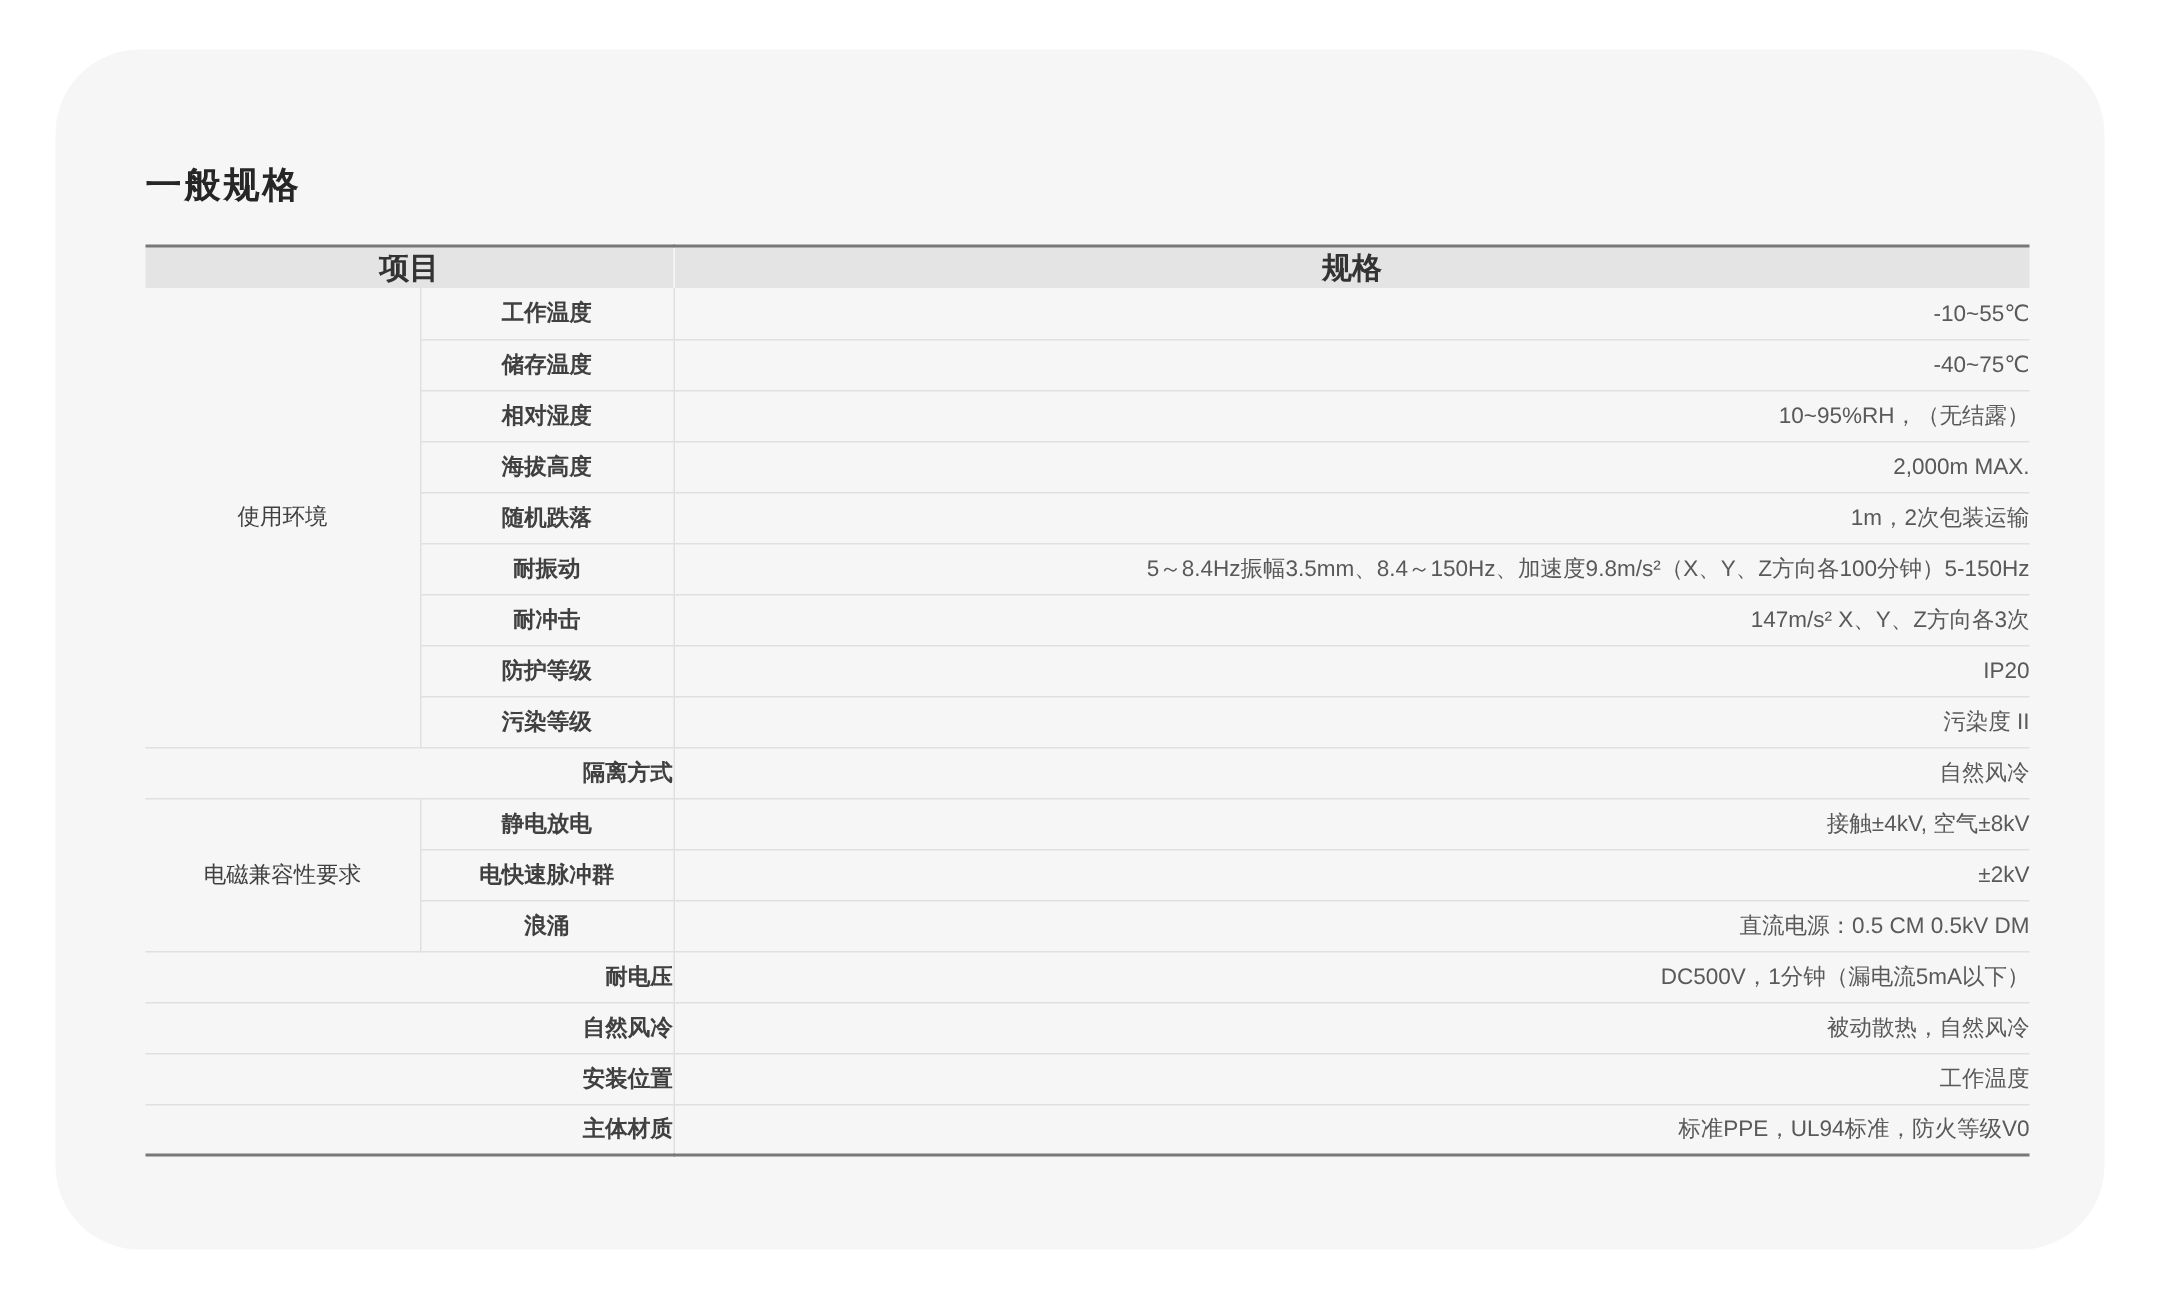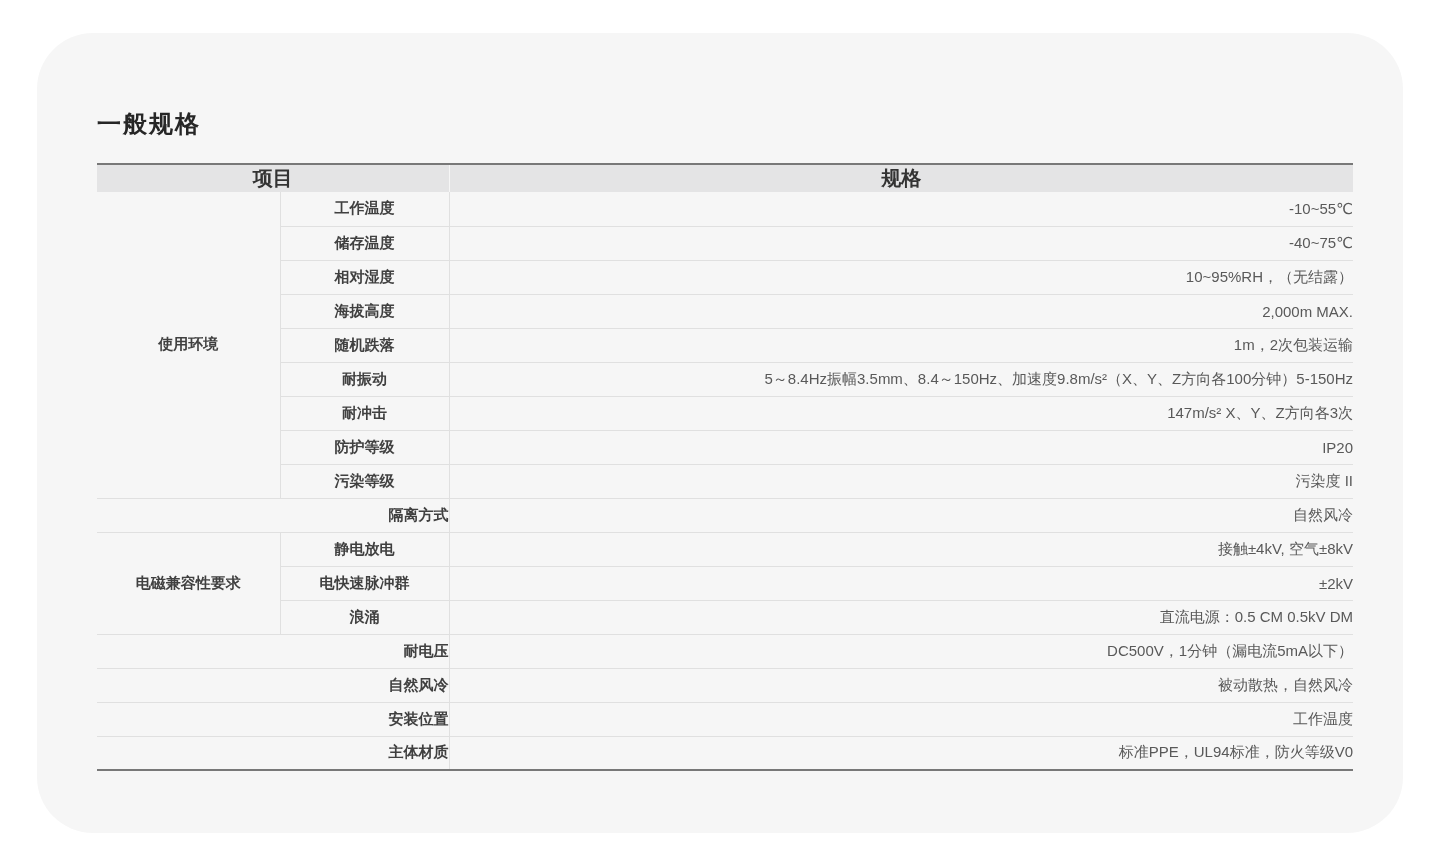--- a/index.html
+++ b/index.html
@@ -48,21 +48,21 @@
     border-right: 1px solid #f6f6f6;
   }
   .spec-table td {
     height: 34px;
     font-size: 15px;
     padding: 0;
     vertical-align: middle;
   }
   .spec-table td.group-cell {
     text-align: center;
-    font-weight: 700;
+    font-weight: 400;
     color: #404040;
     border-right: 1px solid #e0e0e0;
     border-bottom: 1px solid #e0e0e0;
   }
   .spec-table td.sub-cell {
     text-align: center;
     font-weight: 700;
     color: #404040;
     border-right: 1px solid #e0e0e0;
     border-bottom: 1px solid #e0e0e0;

